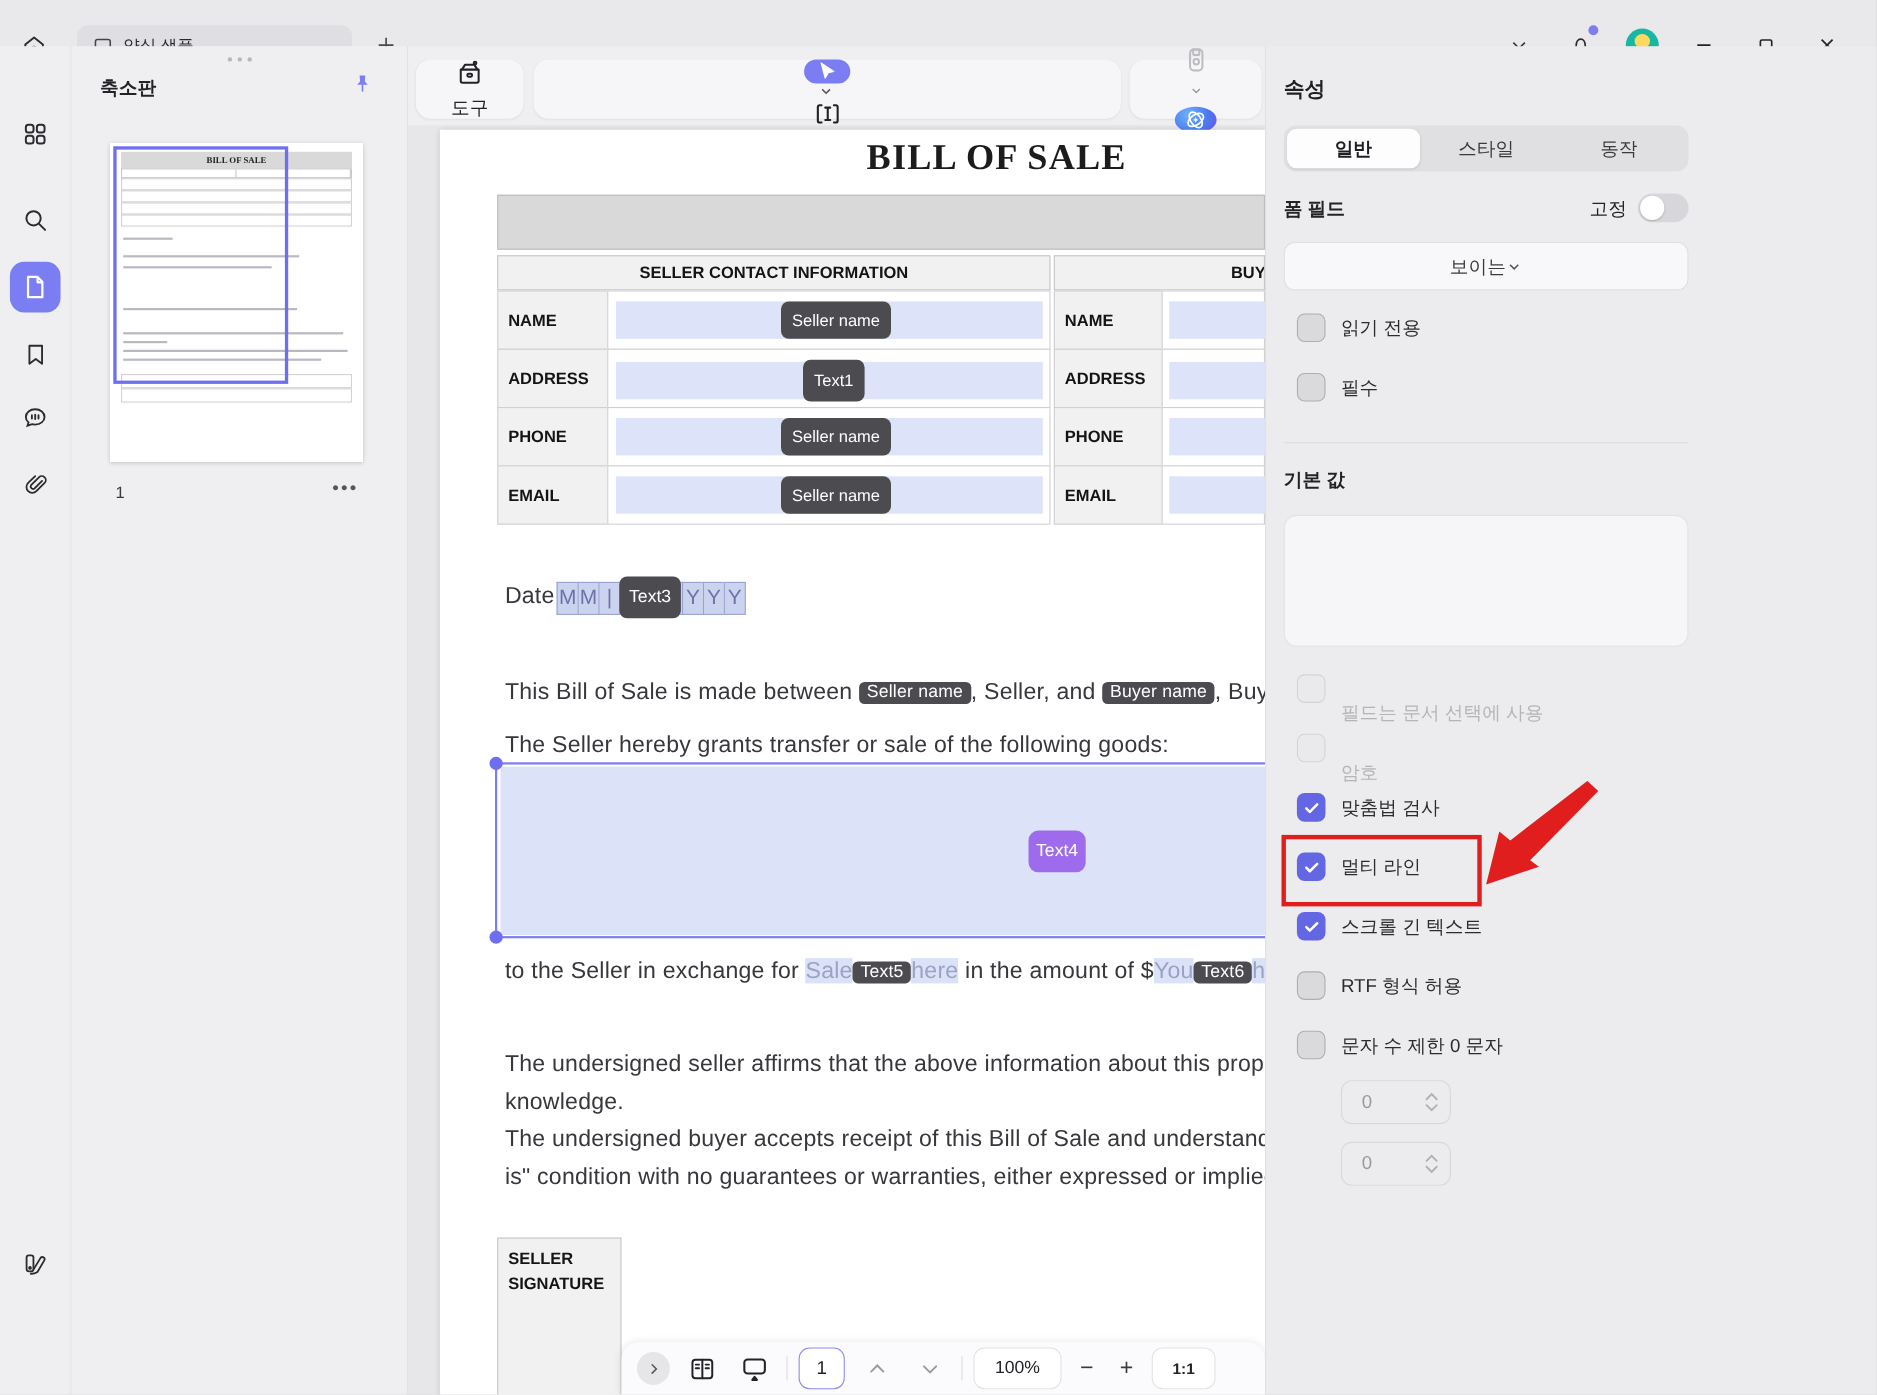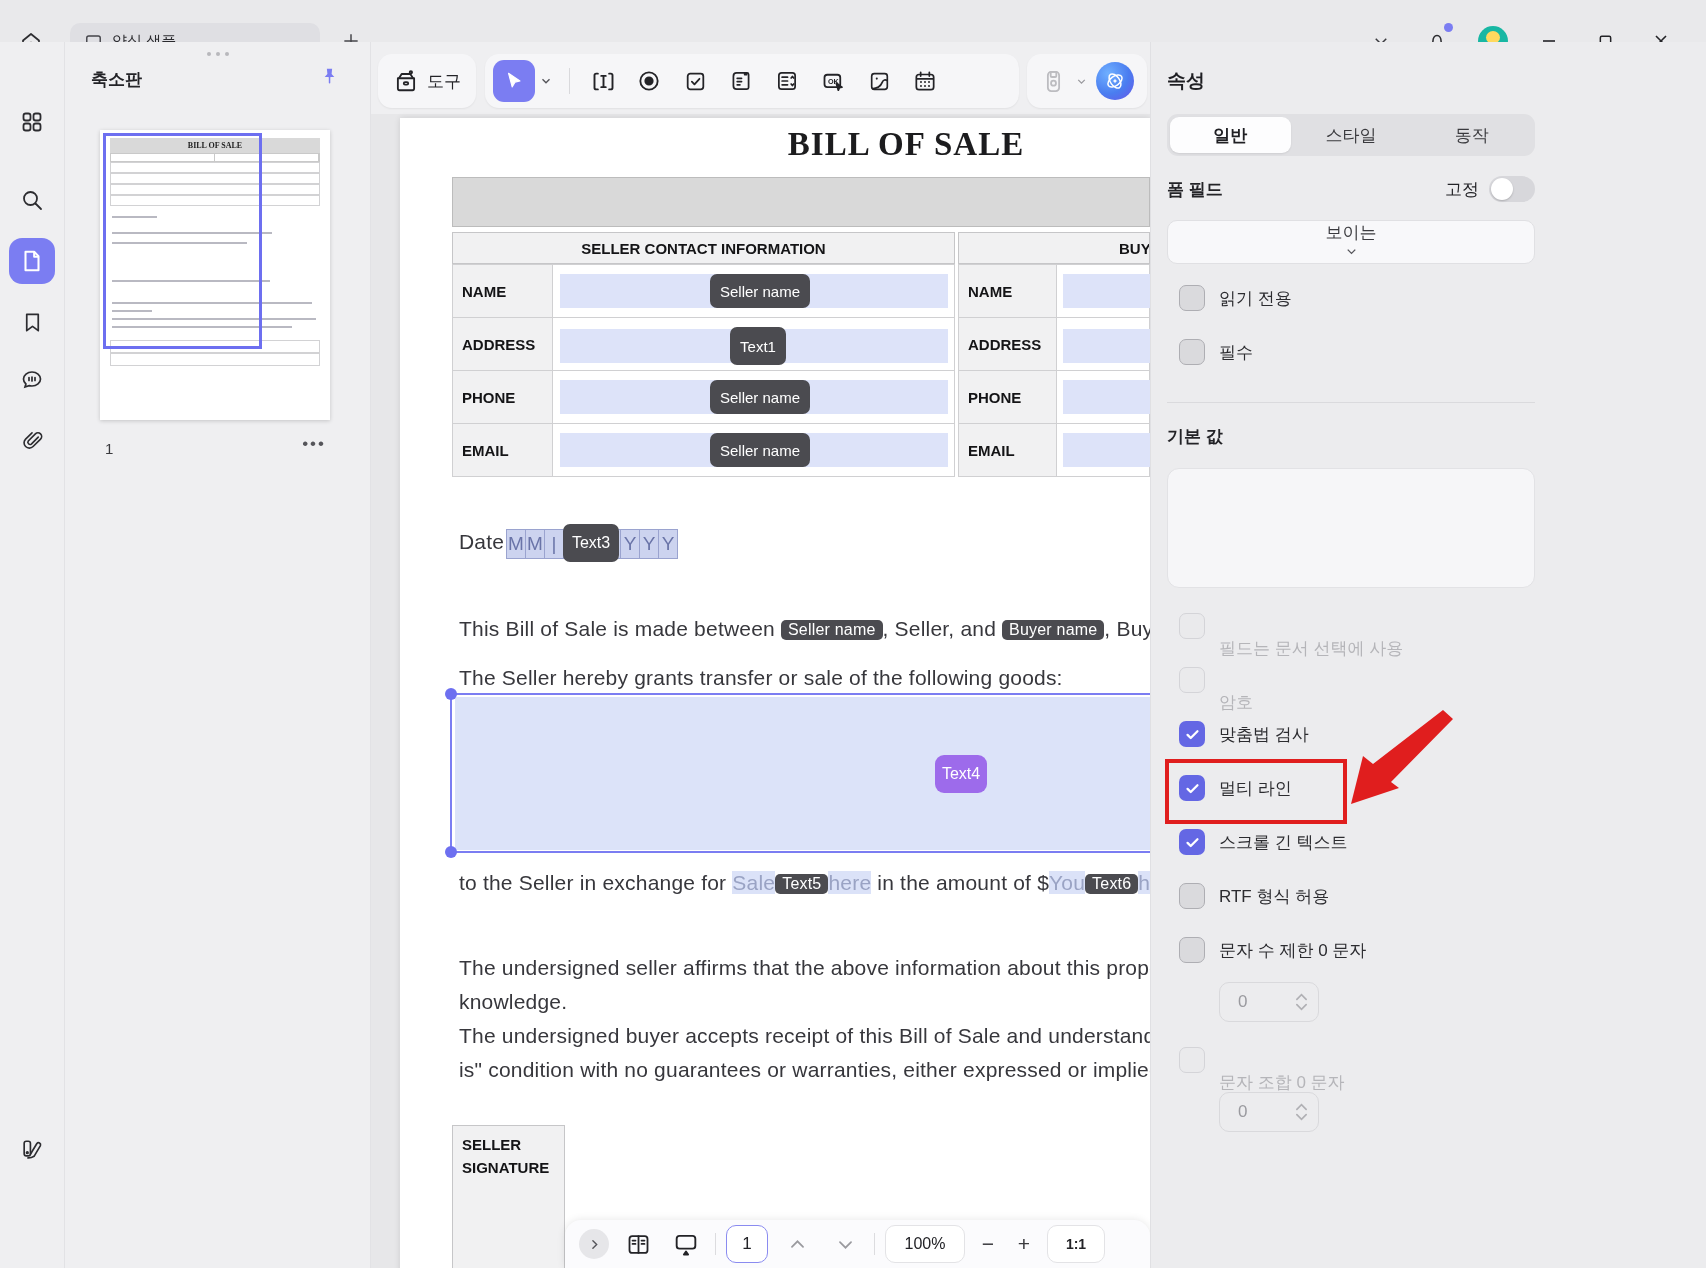--- a/index.html
+++ b/index.html
@@ -43,21 +43,21 @@
   .mini-line{position:absolute;left:12px;height:2px;background:#b9b9c2;}
   .thumb-num{position:absolute;left:40px;top:398px;font-size:15px;color:#3a3a3e;}
   .thumb-more{position:absolute;right:44px;top:392px;color:#55555a;font-size:17px;letter-spacing:2px;}
 
   
   .docarea{position:absolute;left:371px;top:42px;width:779px;bottom:0;background:#e7e7e9;overflow:hidden;}
   .topstrip{position:absolute;left:0;top:0;width:100%;height:72px;background:#efeff1;}
 
   
   .tgroup{position:absolute;top:12px;height:54px;background:#f6f6f8;border-radius:14px;box-shadow:0 1px 2px rgba(0,0,0,.06);
-          display:flex;align-items:center;}
+          display:flex;align-items:center;flex-direction:column;}
   .tools-group{left:7px;width:98px;justify-content:center;gap:8px;font-size:17px;color:#232327;}
   .main-group{left:114px;width:534px;padding:0 8px;box-sizing:border-box;gap:0;}
   .cursorbtn{width:42px;height:42px;border-radius:11px;background:#7b7df2;display:flex;align-items:center;justify-content:center;}
   .tchev{margin:0 6px 0 4px;}
   .tdivider{width:1px;height:26px;background:#d9d9dc;margin:0 10px;}
   .ticon{width:46px;height:46px;display:flex;align-items:center;justify-content:center;border-radius:10px;}
   .save-group{left:656px;width:120px;justify-content:center;gap:8px;}
   .aibtn{width:38px;height:38px;border-radius:50%;background:radial-gradient(circle at 32% 30%,#6fb0ff,#4a7df0 55%,#6a55e8);display:flex;align-items:center;justify-content:center;}
 
   
@@ -103,21 +103,21 @@
   .props-title{font-size:19px;font-weight:700;color:#1f1f23;margin-bottom:20px;}
   .seg{height:42px;background:#e0e0e3;border-radius:11px;display:flex;padding:3px;box-sizing:border-box;margin-bottom:20px;width:368px;justify-content:space-between;}
   .seg-item{flex:1;display:flex;align-items:center;justify-content:center;font-size:17px;color:#3a3a3e;border-radius:9px;}
   .seg-active{background:#fdfdfe;font-weight:600;color:#1f1f23;box-shadow:0 1px 2px rgba(0,0,0,.08);}
   .ff-row{display:flex;align-items:center;justify-content:space-between;width:368px;margin:0 0 18px 0;}
   .ff-label{font-size:17px;font-weight:700;color:#232327;}
   .pin-row{display:flex;align-items:center;gap:10px;font-size:17px;color:#232327;}
   .toggle{width:46px;height:26px;border-radius:13px;background:#d7d7db;position:relative;}
   .knob{position:absolute;left:2px;top:2px;width:22px;height:22px;border-radius:50%;background:#fff;box-shadow:0 1px 2px rgba(0,0,0,.2);}
   .select{width:368px;height:44px;background:#f8f8fa;border:1px solid #e0e0e3;border-radius:10px;display:flex;align-items:center;
-          justify-content:flex-start;padding:0 14px;box-sizing:border-box;font-size:17px;color:#3a3a3e;margin-bottom:20px;flex-direction:column;}
+          justify-content:center;padding:0 14px;box-sizing:border-box;font-size:17px;color:#3a3a3e;margin-bottom:20px;}
   .cb-row{display:flex;align-items:center;gap:14px;height:28px;margin:0 0 26px 12px;position:relative;width:356px;}
   .cb{width:26px;height:26px;border-radius:7px;box-sizing:border-box;flex:0 0 26px;display:flex;align-items:center;justify-content:center;}
   .cb-off{background:#dadadd;border:1.6px solid #aeaeb3;}
   .cb-dis{background:#eaeaec;border:1.6px solid #d4d4d8;}
   .cb-on{background:#6467e4;}
   .cb-label{font-size:17px;color:#2c2c30;white-space:nowrap;}
   .lbl-dis{color:#b5b5b9;margin-top:44px;}
   .divider{width:368px;height:1px;background:#dadadd;margin:36px 0 22px 0;}
   .section-label{font-size:17px;font-weight:700;color:#232327;margin-bottom:20px;}
   .dv-area{width:368px;height:120px;background:#f6f6f8;border:1px solid #e2e2e5;border-radius:12px;box-sizing:border-box;margin-bottom:24px;
@@ -652,24 +652,20 @@
       <span>0</span>
       <span class="spin-ch">
         <svg width="13" height="8" viewBox="0 0 14 8" fill="none" stroke="#b0b0b4" stroke-width="1.8" stroke-linecap="round">
             <path d="M2 6.5 7 1.5l5 5"></path>
           </svg>
         <svg width="13" height="8" viewBox="0 0 14 8" fill="none" stroke="#b0b0b4" stroke-width="1.8" stroke-linecap="round">
             <path d="M2 1.5l5 5 5-5"></path>
           </svg>
       </span>
     </div>
-    <div class="cb-row">
-      <span class="cb cb-dis"></span>
-      <span class="cb-label lbl-dis">문자 조합 0 문자</span>
-    </div>
     <div class="spin">
       <span>0</span>
       <span class="spin-ch">
         <svg width="13" height="8" viewBox="0 0 14 8" fill="none" stroke="#b0b0b4" stroke-width="1.8" stroke-linecap="round">
             <path d="M2 6.5 7 1.5l5 5"></path>
           </svg>
         <svg width="13" height="8" viewBox="0 0 14 8" fill="none" stroke="#b0b0b4" stroke-width="1.8" stroke-linecap="round">
             <path d="M2 1.5l5 5 5-5"></path>
           </svg>
       </span>

